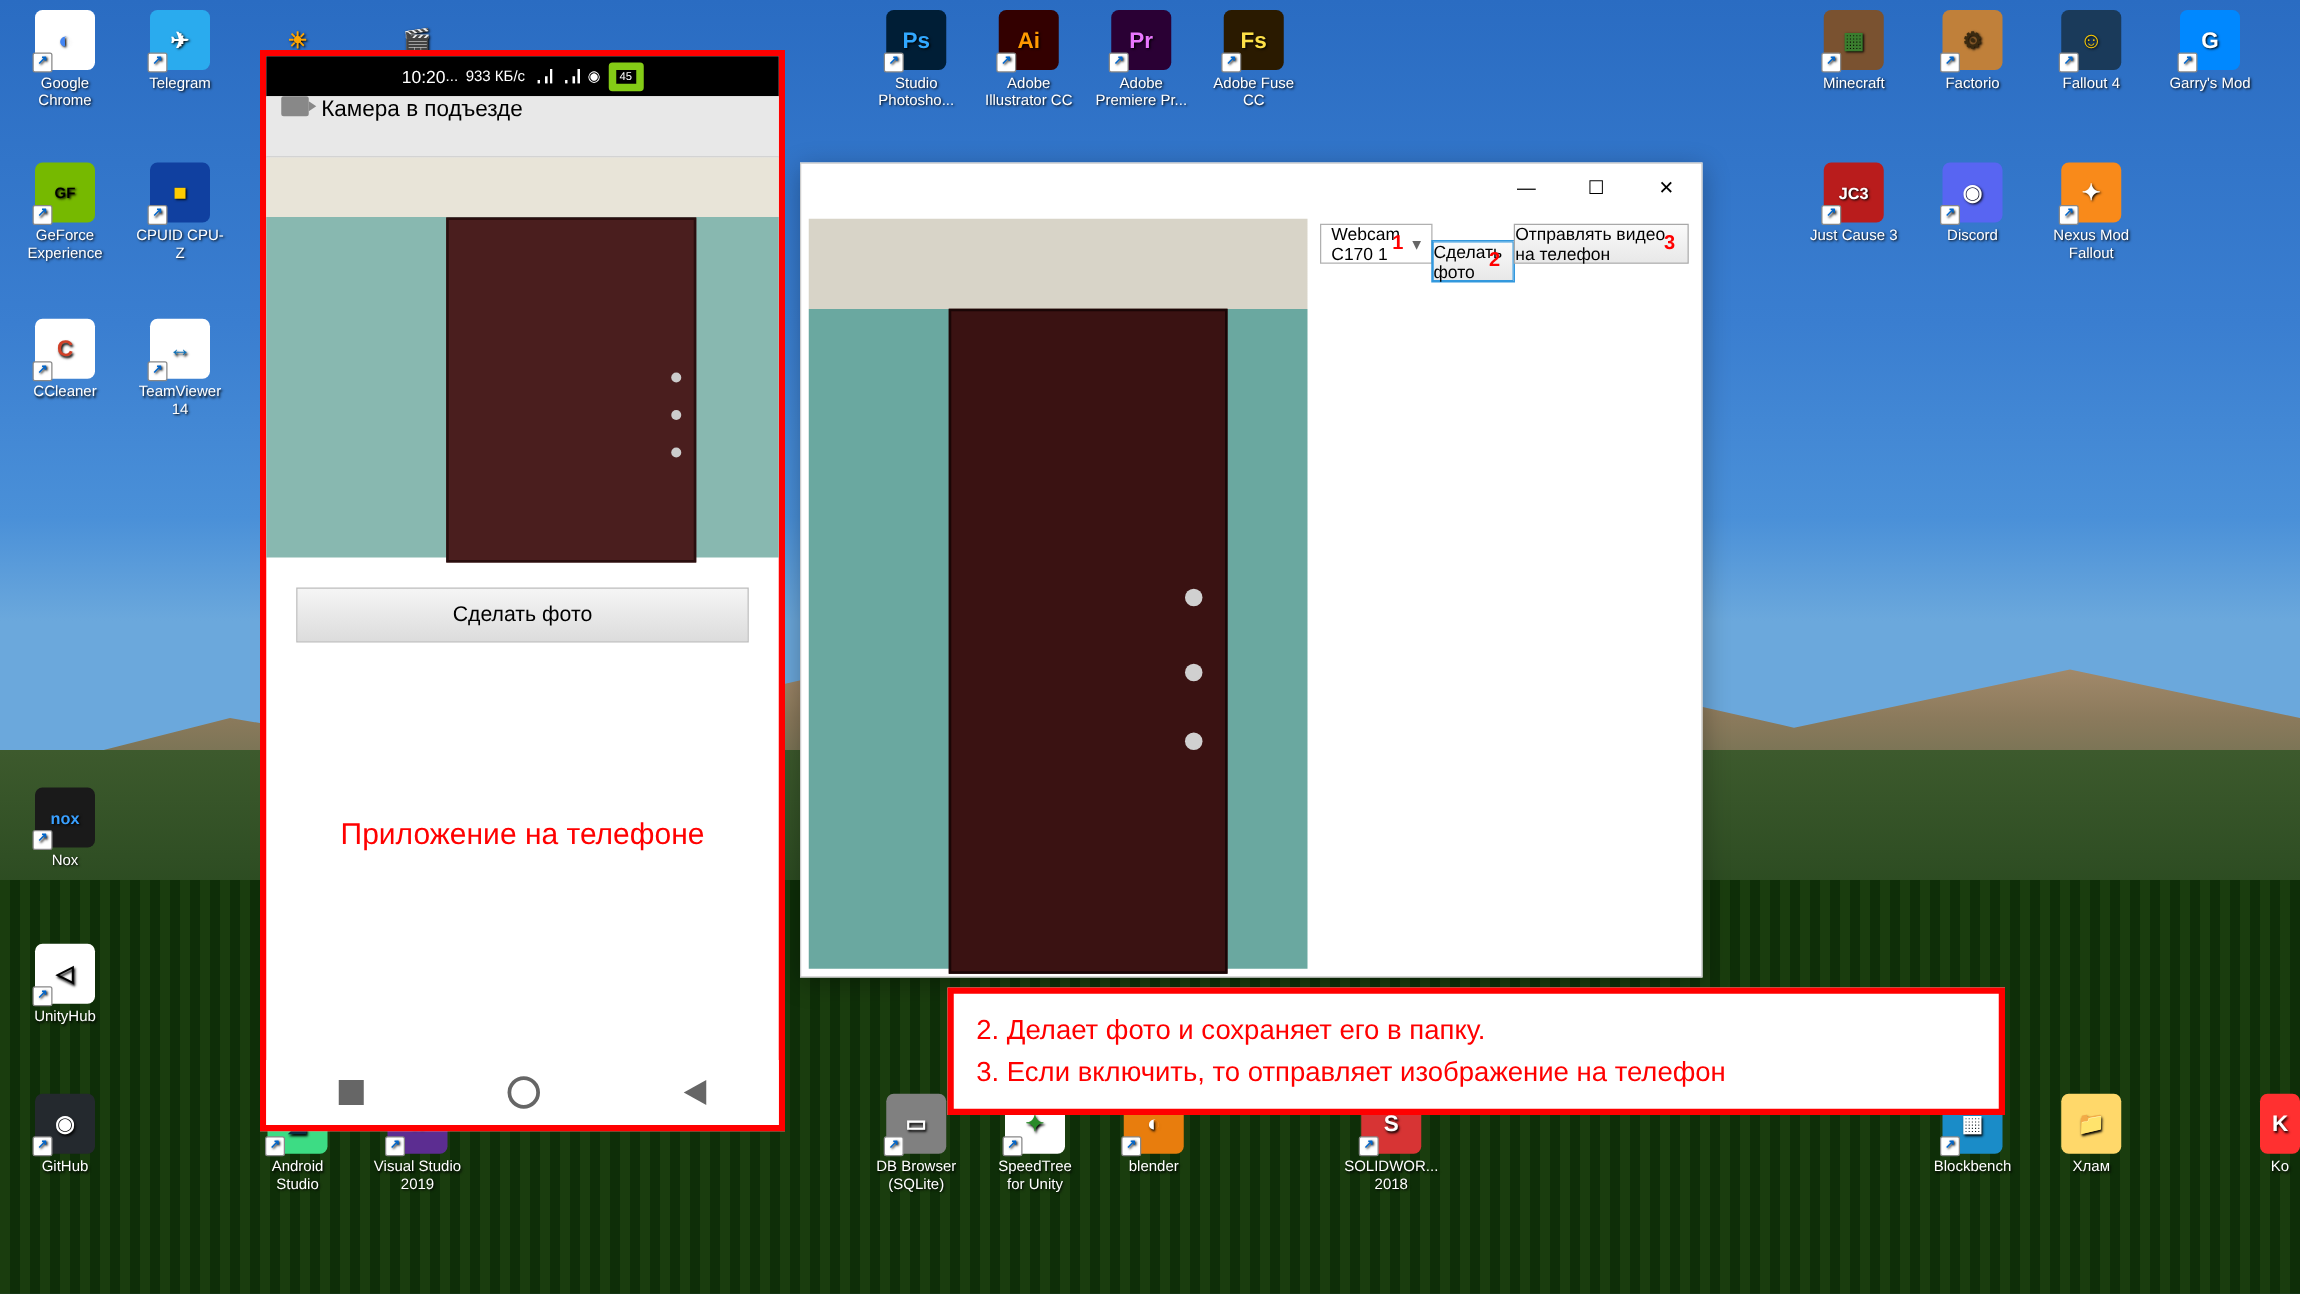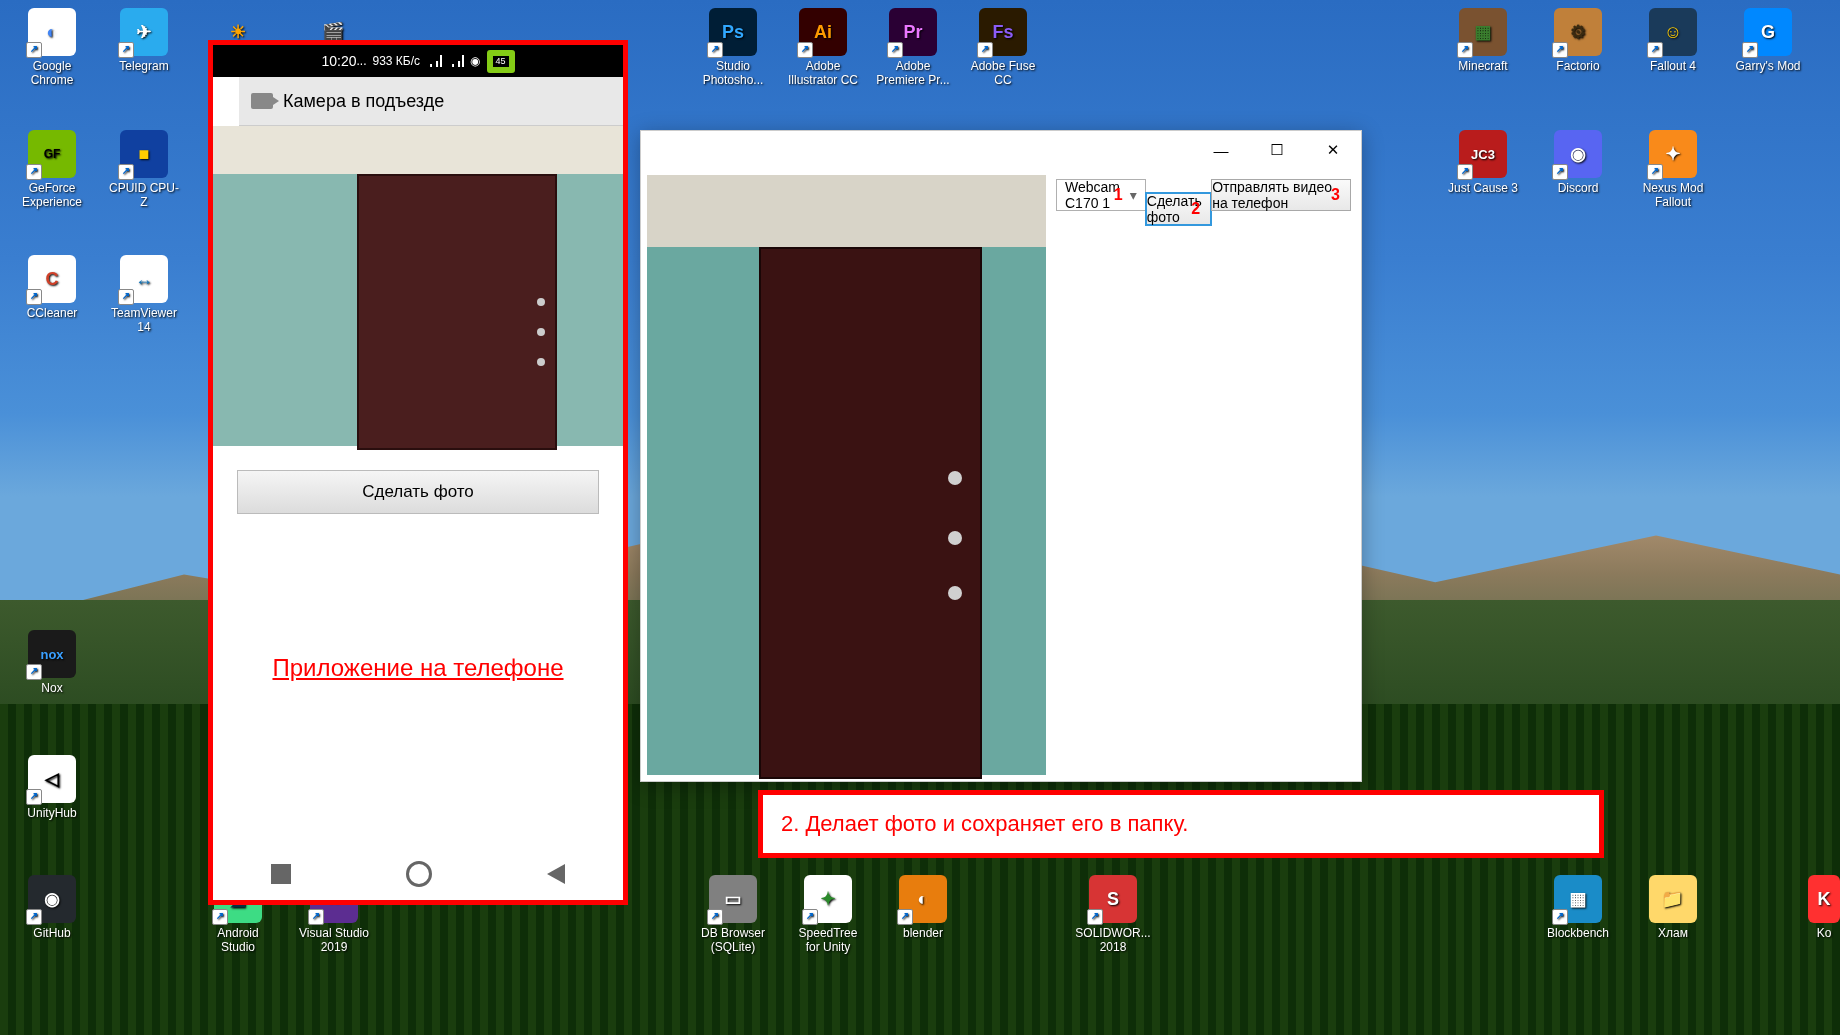--- a/index.html
+++ b/index.html
@@ -12,28 +12,28 @@
 .desktop{position:absolute;inset:0;}
 .dicon{position:absolute;width:76px;text-align:center;color:#fff;font-size:12px;text-shadow:1px 1px 2px #000;cursor:pointer;}
 .dicon .tile{width:48px;height:48px;margin:0 auto 4px;border-radius:6px;display:flex;align-items:center;justify-content:center;font-weight:bold;font-size:18px;position:relative;}
 .dicon .short{position:absolute;left:-2px;bottom:-2px;width:14px;height:14px;background:#fff;border:1px solid #888;border-radius:2px;}
 .dicon .short:before{content:"↗";font-size:10px;color:#0066cc;line-height:12px;display:block;}
 .dicon span.lbl{display:block;line-height:1.15;white-space:normal;text-align:center;}
 
 .phone{position:absolute;left:208px;top:40px;width:420px;height:865px;background:#fff;border:5px solid red;box-sizing:border-box;}
 .statusbar{background:#000;color:#fff;height:32px;display:flex;align-items:center;justify-content:center;padding:0 10px;font-size:14px;font-weight:500;}
 .statusbar .right{display:flex;gap:6px;align-items:center;font-size:12px;}
-.phone .header{background:#e8e8e8;border-bottom:1px solid #ccc;height:48px;display:flex;align-items:center;gap:10px;padding:0 12px;font-size:18px;margin-left:26px;}
+.phone .header{background:#e8e8e8;border-bottom:1px solid #ccc;height:48px;display:flex;align-items:flex-start;gap:10px;padding:0 12px;font-size:18px;}
 .caminon{width:22px;height:16px;background:#888;border-radius:2px;position:relative;}
 .caminon:after{content:"";position:absolute;right:-6px;top:4px;width:0;height:0;border-left:6px solid #888;border-top:4px solid transparent;border-bottom:4px solid transparent;}
 .phone .photo{height:320px;background:linear-gradient(to bottom,#e8e4d8 0 15%,#88b8b0 15% 100%);position:relative;}
 .phone .photo .door{position:absolute;left:35%;top:15%;width:48%;height:85%;background:#4a1e1e;border:2px solid #2a0e0e;}
 .phone .photo .door:after{content:"";position:absolute;right:10px;top:45%;width:8px;height:8px;background:#ccc;border-radius:50%;box-shadow:0 30px 0 #ccc,0 60px 0 #ccc;}
 .phone .btn{margin:24px 24px 0;height:42px;background:linear-gradient(#f5f5f5,#dcdcdc);border:1px solid #bbb;display:flex;align-items:center;justify-content:center;font-size:17px;}
-.phone .caption{color:red;font-size:24px;text-align:center;margin-top:140px;font-weight:400;text-decoration:underline;}
+.phone .caption{color:red;font-size:24px;text-align:center;margin-top:140px;font-weight:400;}
 .phone .nav{position:absolute;bottom:0;left:0;right:0;height:52px;background:#fff;display:flex;justify-content:space-around;align-items:center;}
 .phone .nav div{width:20px;height:20px;}
 .phone .nav .sq{background:#666;}
 .phone .nav .ci{border:3px solid #666;border-radius:50%;}
 .phone .nav .tr{width:0;height:0;border-right:18px solid #666;border-top:10px solid transparent;border-bottom:10px solid transparent;}
 
 .win{position:absolute;left:640px;top:130px;width:720px;height:650px;background:#fff;border:1px solid #ccc;box-shadow:0 4px 20px rgba(0,0,0,.3);}
 .titlebar{height:38px;display:flex;justify-content:flex-end;align-items:stretch;}
 .titlebar button{width:56px;border:none;background:transparent;font-size:15px;cursor:pointer;}
 .winbody{display:flex;height:calc(100% - 38px);}
@@ -170,21 +170,21 @@
       <span class="lbl">Adobe Illustrator CC</span>
     </div>
   <div class="dicon" style="left:875px;top:8px">
       <div class="tile" style="background:#2a0034;color:#ea77ff">
         <span>Pr</span>
         <div class="short"></div>
       </div>
       <span class="lbl">Adobe Premiere Pr...</span>
     </div>
   <div class="dicon" style="left:965px;top:8px">
-      <div class="tile" style="background:#2a1a00;color:#8b5cf6">
+      <div class="tile" style="background:#2a1a00;color:#fde047">
         <span>Fs</span>
         <div class="short"></div>
       </div>
       <span class="lbl">Adobe Fuse CC</span>
     </div>
 
   <div class="dicon" style="left:1445px;top:8px">
       <div class="tile" style="background:#7a5230;color:#3a7d2e">
         <span>▦</span>
         <div class="short"></div>
@@ -336,13 +336,14 @@
   <div class="caption">Приложение на телефоне</div>
   <div class="nav">
     <div class="sq"></div>
     <div class="ci"></div>
     <div class="tr"></div>
   </div>
 </div>
 
 <div class="legend">
   <div>2. Делает фото и сохраняет его в папку.</div>
+  <div>3. Если включить, то отправляет изображение на телефон</div>
 </div>
 
 </body></html>

